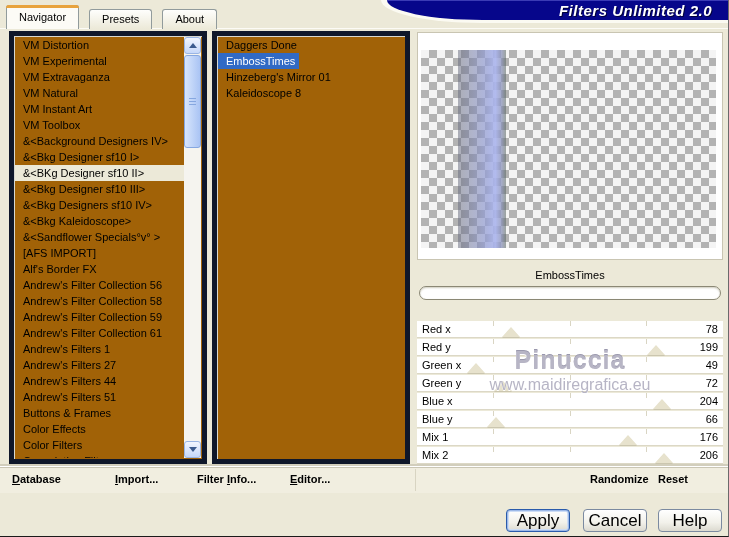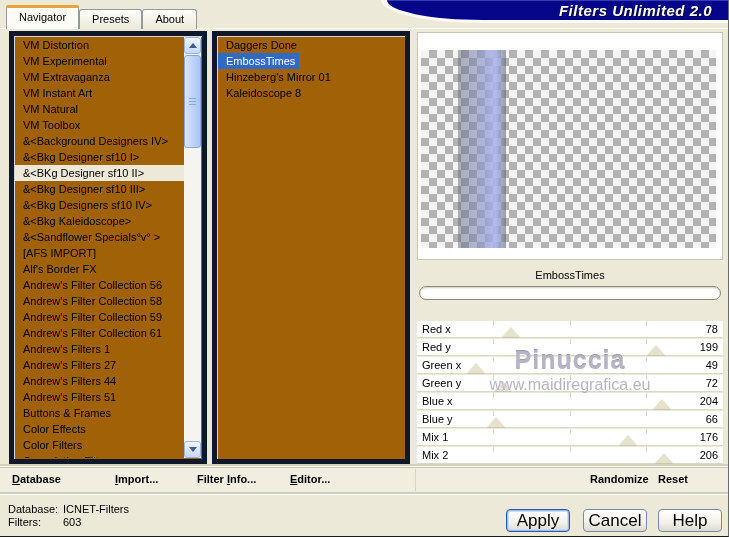--- a/index.html
+++ b/index.html
@@ -10,21 +10,21 @@
     background:#ece9d8; overflow:hidden;
     border-right:1px solid #6b6b6b; border-bottom:1px solid #1a1a1a;
   }
 
   
   .tabbar { position:absolute; left:6px; top:4px; height:25px; display:flex; align-items:flex-end; z-index:5; }
   .tab {
     position:relative; height:20px; padding:3px 12px 0 12px;
     background:linear-gradient(180deg,#fefefc,#ece9d8);
     border:1px solid #919b9c; border-bottom:none;
-    border-radius:3px 3px 0 0; margin-right:0; cursor:default;
+    border-radius:3px 3px 0 0; margin-right:10px; cursor:default;
   }
   .tab.active {
     height:24px; padding-top:5px; background:#fcfbf6; z-index:6;
     border-radius:3px 3px 0 0;
   }
   .tab.active::before {
     content:""; position:absolute; left:-1px; right:-1px; top:-1px; height:3px;
     background:#e8a33d; border-radius:3px 3px 0 0;
   }
   .tabline { position:absolute; left:0; right:0; top:28px; height:1px; background:#fcfbf6; z-index:4; }
@@ -155,22 +155,22 @@
     <div class="tab active">Navigator</div>
     <div class="tab">Presets</div>
     <div class="tab">About</div>
   </div>
 
   <div class="listbox cat-list">
     <div class="list-inner">
       <div class="list-item">VM Distortion</div>
       <div class="list-item">VM Experimental</div>
       <div class="list-item">VM Extravaganza</div>
+      <div class="list-item">VM Natural</div>
       <div class="list-item">VM Instant Art</div>
-      <div class="list-item">VM Natural</div>
       <div class="list-item">VM Toolbox</div>
       <div class="list-item">&amp;&lt;Background Designers IV&gt;</div>
       <div class="list-item">&amp;&lt;Bkg Designer sf10 I&gt;</div>
       <div class="list-item sel-soft">&amp;&lt;BKg Designer sf10 II&gt;</div>
       <div class="list-item">&amp;&lt;Bkg Designer sf10 III&gt;</div>
       <div class="list-item">&amp;&lt;Bkg Designers sf10 IV&gt;</div>
       <div class="list-item">&amp;&lt;Bkg Kaleidoscope&gt;</div>
       <div class="list-item">&amp;&lt;Sandflower Specials°v° &gt;</div>
       <div class="list-item">[AFS IMPORT]</div>
       <div class="list-item">Alf's Border FX</div>
@@ -267,29 +267,17 @@
 
   <div class="menubar">
     <div class="menu-item mi-db"><span></span><u>D</u><span>atabase</span></div>
     <div class="menu-item mi-imp"><span></span><u>I</u><span>mport...</span></div>
     <div class="menu-item mi-fi"><span>Filter </span><u>I</u><span>nfo...</span></div>
     <div class="menu-item mi-ed"><span></span><u>E</u><span>ditor...</span></div>
     <div class="menu-item mi-rand">Randomize</div>
     <div class="menu-item mi-res">Reset</div>
   </div>
 
-  <div class="statusbar">
-    <div class="status-grid">
-      <div class="row">
-        <span class="lbl">Database:</span>
-        <span>ICNET-Filters</span>
-      </div>
-      <div class="row">
-        <span class="lbl">Filters:</span>
-        <span>603</span>
-      </div>
-    </div>
-  </div>
   <div class="btn btn-apply">Apply</div>
   <div class="btn btn-cancel">Cancel</div>
   <div class="btn btn-help">Help</div>
 
 </div>
 
 </body></html>

